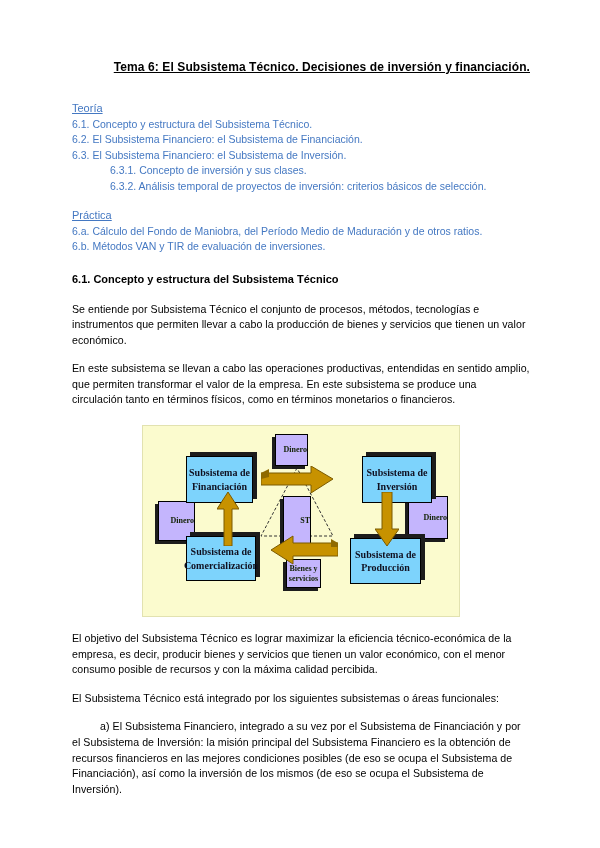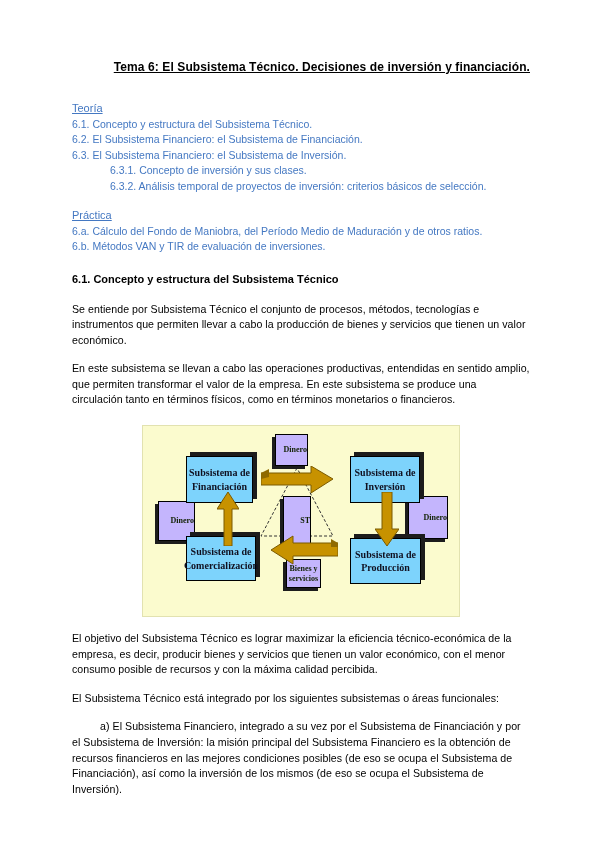--- a/index.html
+++ b/index.html
@@ -58,21 +58,21 @@
     justify-content:flex-end;
   }
   .dbox.green.back{z-index:1;}
   .dbox.green.front{z-index:2;}
   .arrow{position:absolute;z-index:3;}
   .triangle{position:absolute;z-index:1;}
 
   
   .pos-dinero-top{left:132px;top:8px;width:33px;height:32px;}
   .pos-financiacion{left:43px;top:30px;width:67px;height:47px;}
-  .pos-inversion{left:207px;top:30px;width:70px;height:47px;}
+  .pos-inversion{left:219px;top:30px;width:70px;height:47px;}
   .pos-dinero-left{left:15px;top:75px;width:37px;height:40px;}
   .pos-dinero-right{left:265px;top:70px;width:40px;height:43px;}
   .pos-st{left:140px;top:70px;width:28px;height:50px;}
   .pos-comercializacion{left:43px;top:110px;width:70px;height:45px;text-align:center;}
   .pos-produccion{left:207px;top:112px;width:71px;height:46px;}
   .pos-bienes{left:143px;top:133px;width:35px;height:29px;padding:0;}
   .pos-arrow-right{left:118px;top:40px;width:72px;height:28px;}
   .pos-arrow-up{left:74px;top:66px;width:22px;height:54px;}
   .pos-arrow-down{left:232px;top:66px;width:24px;height:54px;}
   .pos-arrow-left{left:128px;top:108px;width:67px;height:32px;}

